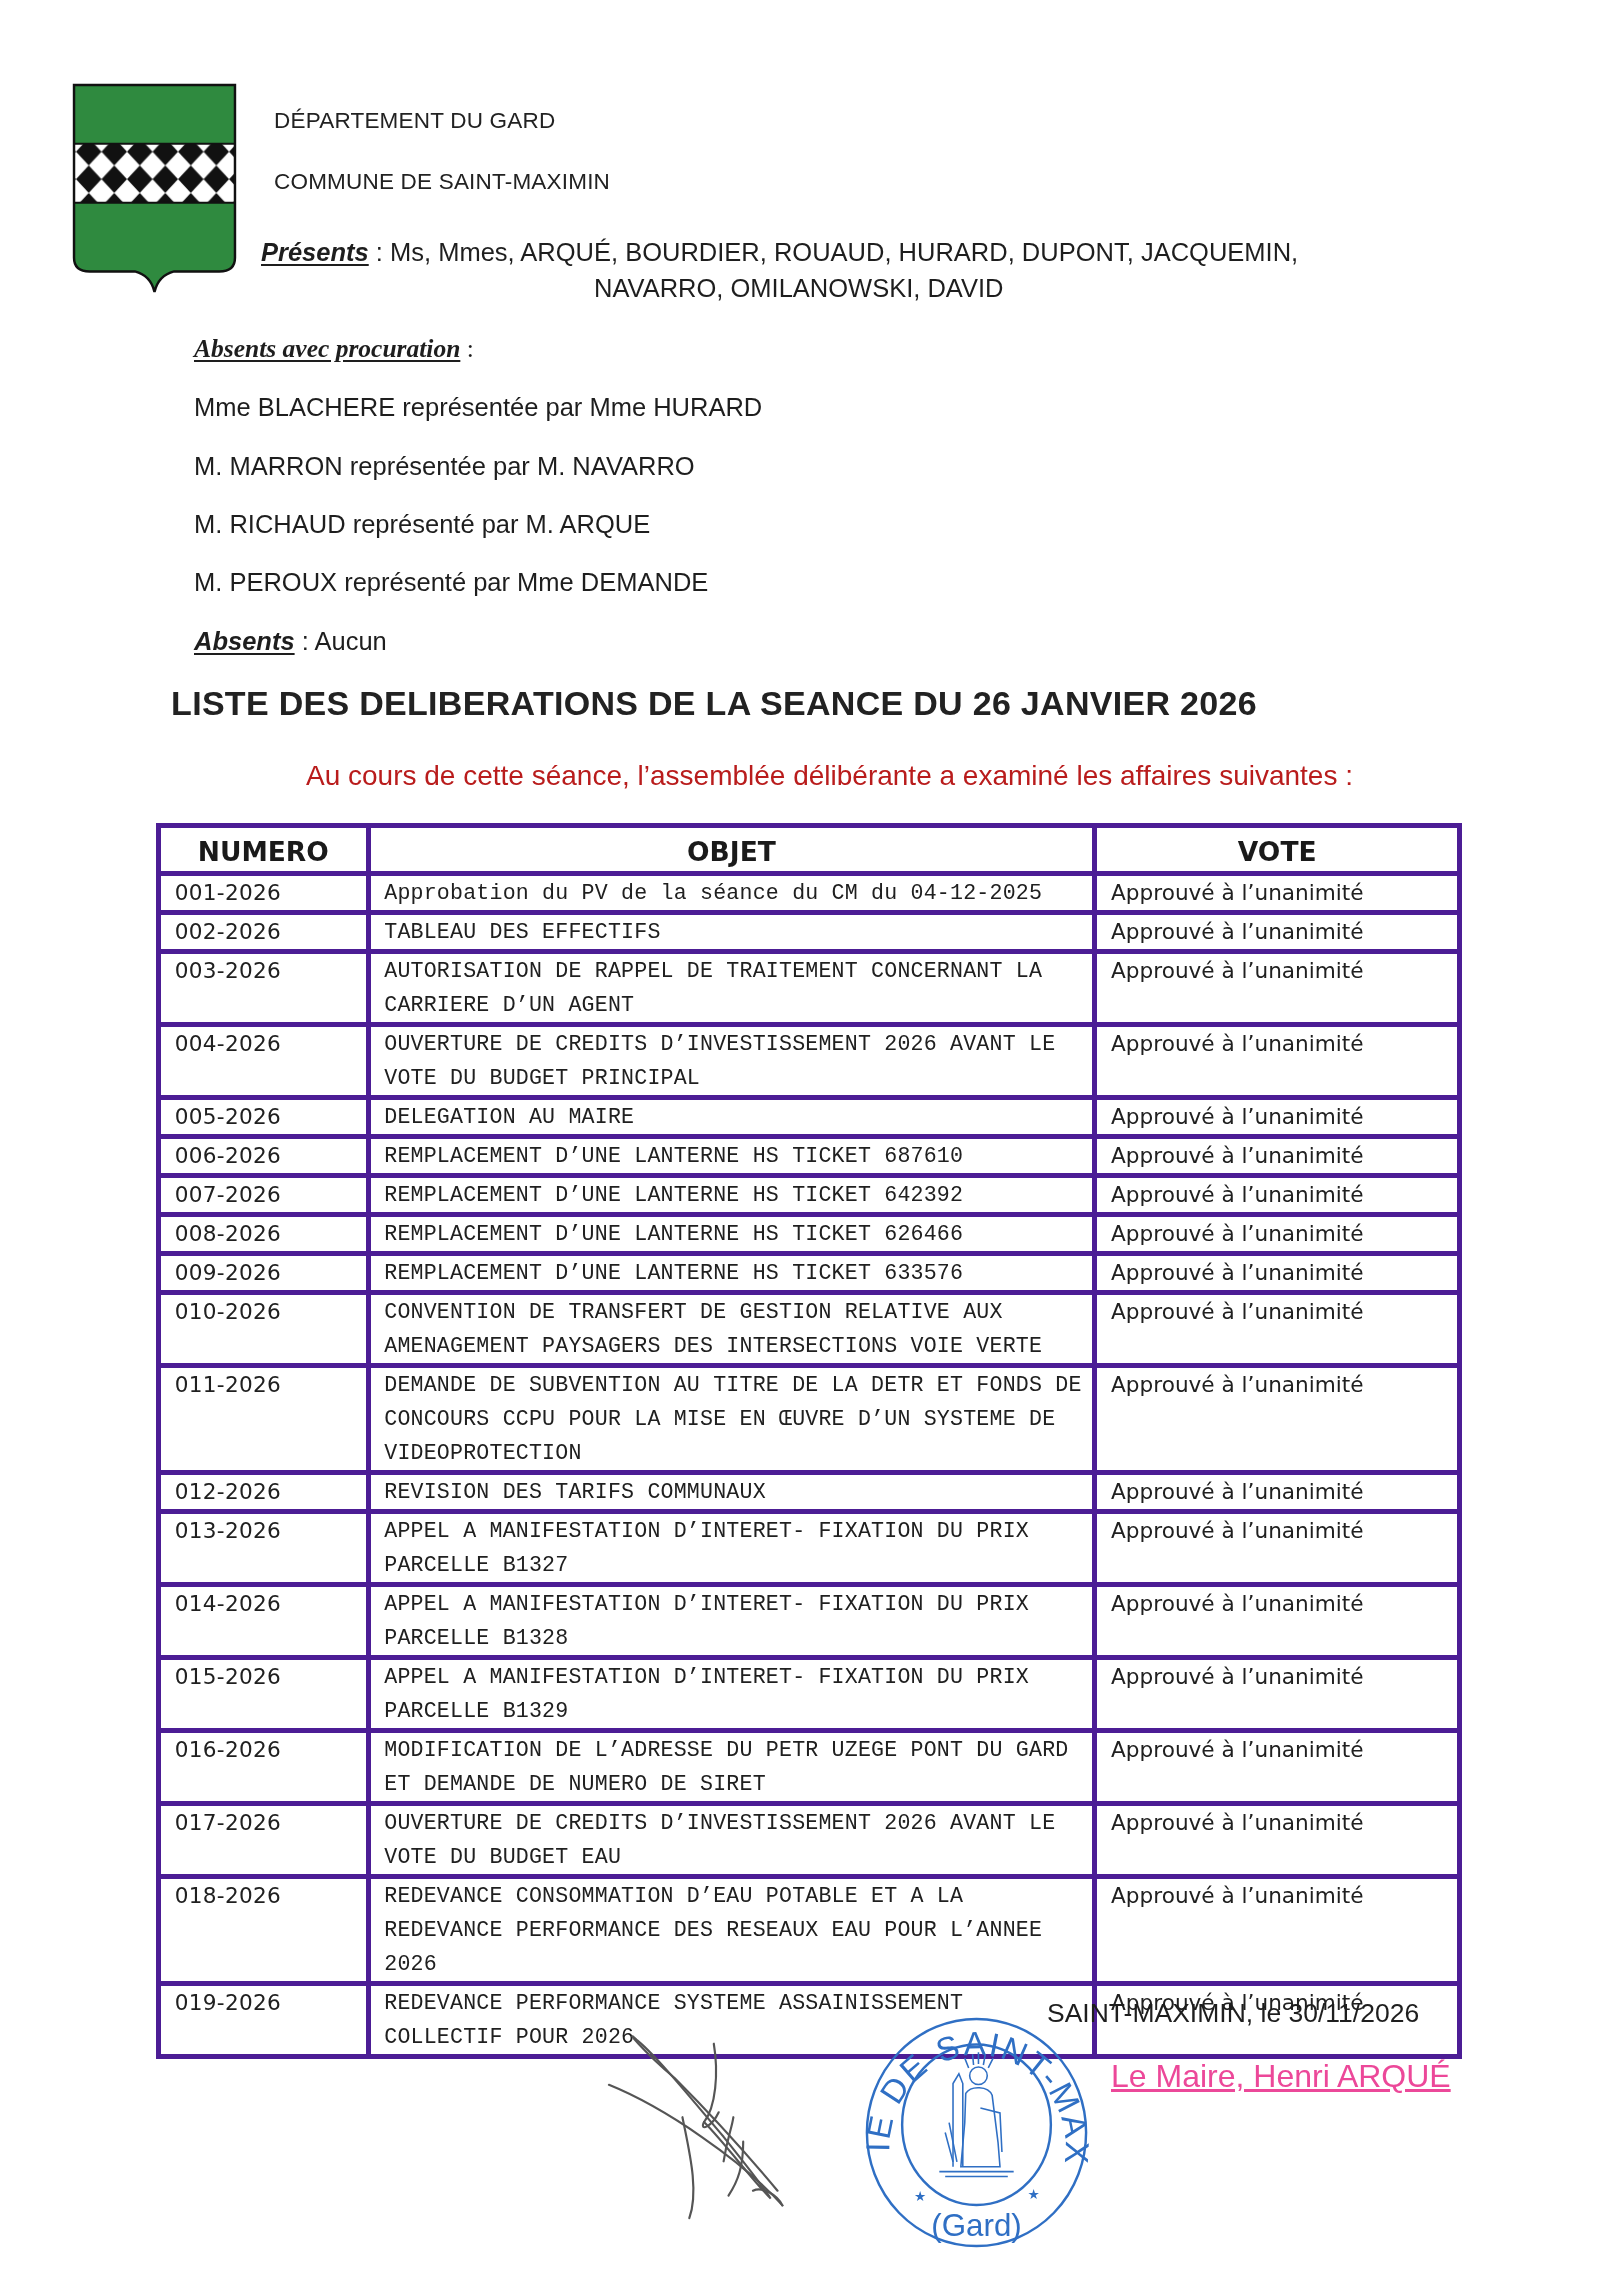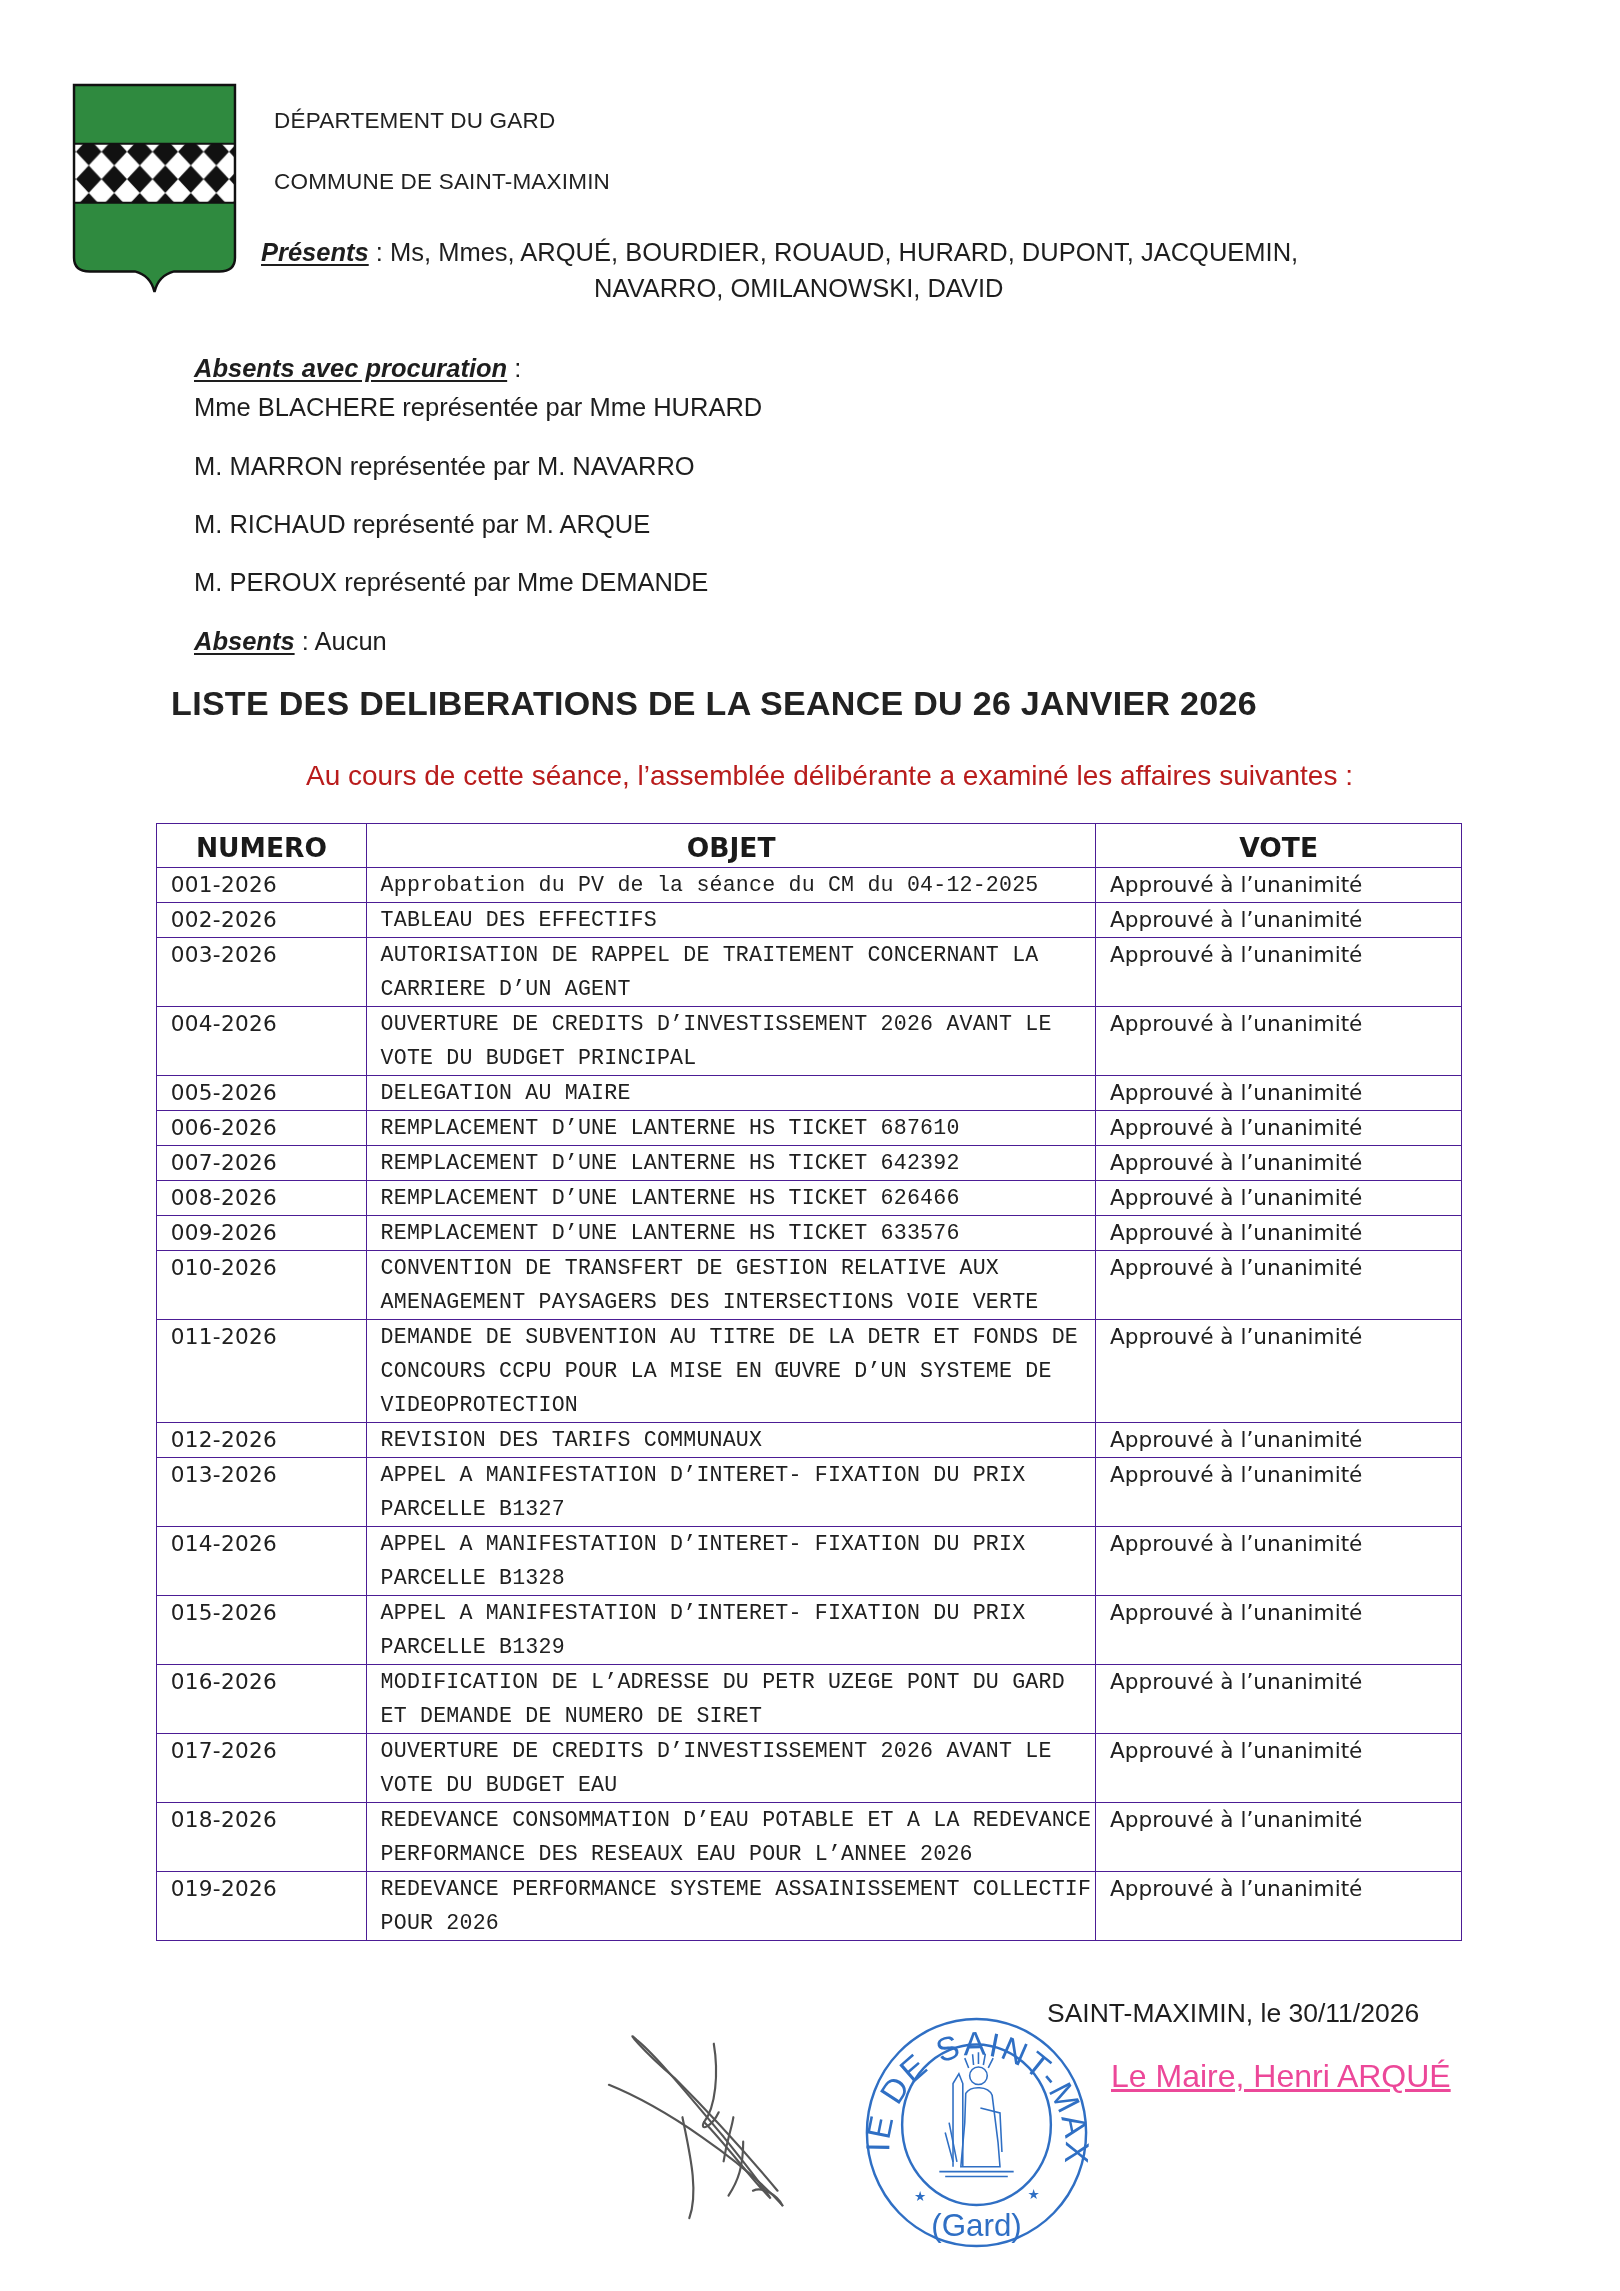--- a/index.html
+++ b/index.html
@@ -16,21 +16,21 @@
   .presents-2 { left: 594px; top: 274px; font-size: 25.5px; color: #1e1e1e; }
 
   .para { left: 194px; font-size: 25.5px; color: #1e1e1e; }
 
   .title { left: 0; width: 1428px; text-align: center; top: 684px; font-size: 34px; font-weight: bold; color: #222; letter-spacing: 0.3px; }
   .subtitle { left: 0; width: 1620px; text-align: center; top: 760px; font-size: 28px; color: #b91c1c; padding-left: 39px; box-sizing: border-box; }
 
   
   table.delib { position: absolute; left: 156px; top: 823px; width: 1306px; border-collapse: collapse;
                 font-family: "DejaVu Sans", sans-serif; }
-  table.delib th, table.delib td { border: 1px solid #4c1d95; vertical-align: top; padding: 0 0 0 13.7px; }
+  table.delib th, table.delib td { border: 5px solid #4c1d95; vertical-align: top; padding: 0 0 0 13.7px; }
   table.delib th { height: 39px; font-size: 26.5px; font-weight: bold; text-align: center; padding: 3.9px 0 0 0; vertical-align: middle; }
   table.delib td { font-size: 21.6px; line-height: 34px; color: #202020; }
   col.c-num { width: 210px; }
   col.c-obj { width: 730px; }
   col.c-vote { width: 366px; }
   td.num { letter-spacing: 0.3px; }
   td.obj { font-family: Liberation Mono, monospace; font-size: 22.5px; letter-spacing: 0.2px; margin-left: 20px; }
   td.vote { font-size: 21px; }
 
   .place-date { left: 1047px; top: 1998px; font-size: 26.5px; color: #1e1e1e; }
@@ -64,21 +64,21 @@
 </div>
 
 <div class="abs hdr-line" style="top:108px;">DÉPARTEMENT DU GARD</div>
 <div class="abs hdr-line" style="top:169px;">COMMUNE DE SAINT-MAXIMIN</div>
 
 <div class="abs presents">
   <span class="presents-label">Présents</span><span> : Ms, Mmes, ARQUÉ, BOURDIER, ROUAUD, HURARD, DUPONT, JACQUEMIN,</span>
 </div>
 <div class="abs presents-2">NAVARRO, OMILANOWSKI, DAVID</div>
 
-<div class="abs para" style="top:354px;">
+<div class="abs para" style="top:334px;font-family:Liberation Serif, serif;">
   <span class="label-ul">Absents avec procuration</span><span> :</span>
 </div>
 <div class="abs para" style="top:393px;">Mme BLACHERE représentée par Mme HURARD</div>
 <div class="abs para" style="top:452px;">M. MARRON représentée par M. NAVARRO</div>
 <div class="abs para" style="top:510px;">M. RICHAUD représenté par M. ARQUE</div>
 <div class="abs para" style="top:568px;">M. PEROUX représenté par Mme DEMANDE</div>
 <div class="abs para" style="top:627px;">
   <span class="label-ul">Absents</span><span> : Aucun</span>
 </div>
 

